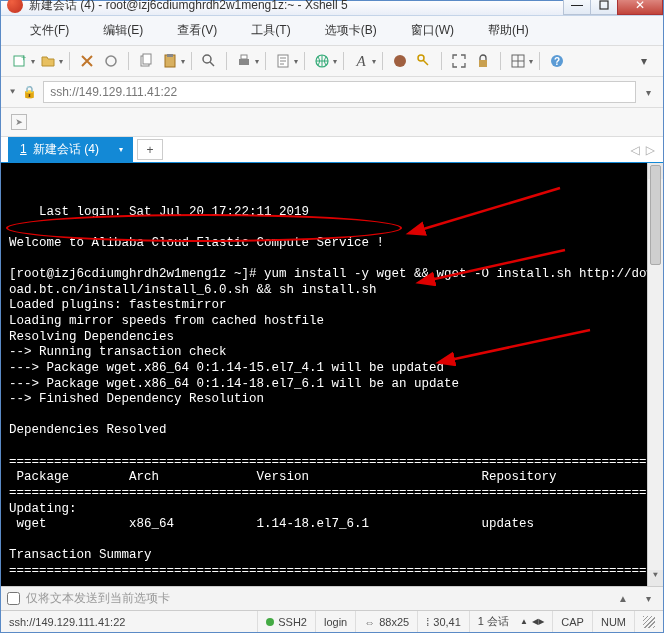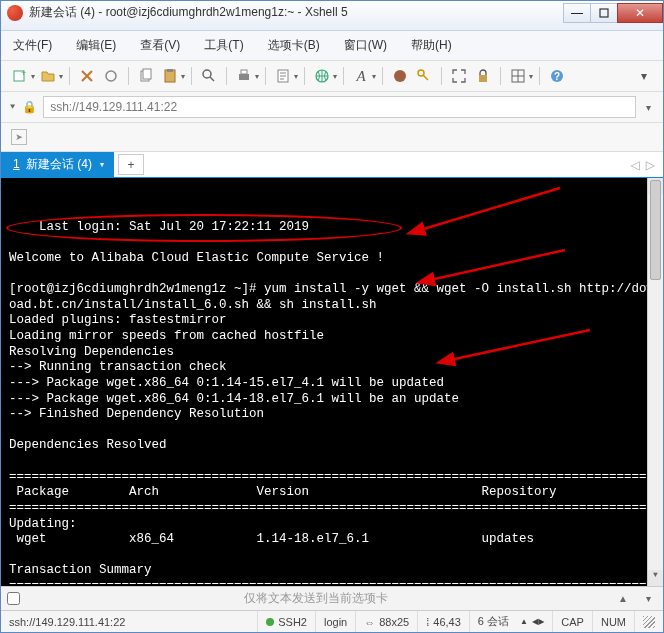--- a/index.html
+++ b/index.html
@@ -1,59 +1,59 @@
 <!DOCTYPE html>
 <html><head>
 <meta charset="utf-8">
 <style>
   * { margin: 0; padding: 0; box-sizing: border-box; }
   body { font-family: "Microsoft YaHei", Tahoma, sans-serif; font-size: 12px; background: #e8e8e8; width: 664px; height: 633px; overflow: hidden; position: relative; }
   
   .window { border: 1px solid #5a8ac6; background: #fff; width: 100%; height: 100%; display: flex; flex-direction: column; }
   
-  .titlebar { background: linear-gradient(#fdfdfe, #e9eef7); height: 30px; display: flex; align-items: center; padding: 0 0 6px 6px; border-bottom: 1px solid #c4d4e8; }
+  .titlebar { background: linear-gradient(#fdfdfe, #e9eef7); height: 15px; display: flex; align-items: center; padding: 0 0 6px 6px; border-bottom: 1px solid #c4d4e8; }
   .titlebar .icon { width: 16px; height: 16px; margin-right: 6px; background: radial-gradient(circle at 30% 30%, #f06040, #c03020); border-radius: 50%; }
   .titlebar .title { flex: 1; color: #333; }
   .winbtns { display: flex; height: 20px; }
   .winbtn { width: 28px; height: 20px; display: flex; align-items: center; justify-content: center; border: 1px solid #b6c3d6; background: linear-gradient(#fafcfe,#e2eaf5); margin-left: -1px; cursor: pointer; }
   .winbtn.close { width: 46px; background: linear-gradient(#e59790,#c1443a); border-color: #a33; color: #fff; border-top-right-radius: 0; }
   .winbtn svg { width: 10px; height: 10px; }
   
-  .menubar { background: #f5f7fa; padding: 4px 10px; border-bottom: 1px solid #ddd; display: flex; gap: 20px; }
+  .menubar { background: #f5f7fa; padding: 4px 27px; border-bottom: 1px solid #ddd; display: flex; gap: 30px; }
   .menuitem { color: #333; cursor: pointer; padding: 2px 2px; }
   
   .toolbar { background: #f7f7f7; padding: 4px 8px; border-bottom: 1px solid #ddd; display: flex; align-items: center; gap: 2px; }
   .tbtn { width: 22px; height: 22px; display: flex; align-items: center; justify-content: center; cursor: pointer; border-radius: 2px; color: #555; }
   .tsep { width: 1px; height: 18px; background: #ccc; margin: 0 4px; }
   .tdrop { font-size: 8px; color: #666; margin-left: -2px; cursor: pointer; }
   
   .addrbar { background: #f7f7f7; padding: 4px 8px; border-bottom: 1px solid #ddd; display: flex; align-items: center; gap: 6px; }
   .addrbar .lock { color: #8a8; }
   .addrinput { flex: 1; border: 1px solid #ccc; padding: 3px 6px; background: #fff; color: #777; font-family: inherit; font-size: 12px; }
   .addrbar .chev { color: #666; cursor: pointer; font-size: 10px; padding: 0 4px;}
   
   .hintbar { background: #f7f7f7; padding: 6px 10px; border-bottom: 1px solid #ddd; display: flex; align-items: center; gap: 6px; color: #888; }
   .hintbar .hinticon { width: 16px; height: 16px; border: 1px solid #bbb; display: flex; align-items: center; justify-content: center; font-size: 9px; color: #888; }
   
   .tabbar { background: #fff; display: flex; align-items: stretch; border-bottom: 1px solid #1389d6; position: relative; height: 26px;}
-  .tab { background: #1389d6; color: #fff; padding: 5px 10px 5px 12px; display: flex; align-items: center; gap: 8px; cursor: pointer; font-size: 12px; }
+  .tab { background: #1389d6; color: #fff; padding: 5px 10px 5px 12px; display: flex; align-items: center; gap: 20px; cursor: pointer; font-size: 12px; margin-left: 7px; }
   .tab .tnum { text-decoration: underline; margin-right: 3px;}
   .tab .tdrop2 { font-size: 8px; }
   .addtab { border: 1px solid #ccc; width: 26px; display: flex; align-items: center; justify-content: center; margin-left: 4px; margin-top:2px; margin-bottom:2px; cursor: pointer; color: #555; background:#fff;}
   .tabbar .navarrows { margin-left: auto; display: flex; align-items: center; padding-right: 8px; gap: 6px; color: #aaa; }
   
   .terminal { flex: 1; background: #000; color: #fff; font-family: "Courier New", monospace; font-size: 12.5px; padding: 26px 8px 8px 8px; white-space: pre; overflow: hidden; position: relative; line-height: 1.25; }
   .terminal .scroll { position: absolute; right: 0; top: 0; bottom: 0; width: 16px; background: #f0f0f0; border-left: 1px solid #ccc;}
   .terminal .scroll .thumb { position: absolute; left: 2px; right: 2px; top: 2px; height: 100px; background: #cfcfcf; border: 1px solid #aaa; border-radius: 2px;}
   .terminal .scroll .arr { position: absolute; left:0; right:0; height:16px; text-align:center; font-size:8px; color:#666; background:#e8e8e8;}
   .terminal .scroll .arr.up{top:0;} .terminal .scroll .arr.dn{bottom:0;}
   
   .sendbar { background: #f3f3f3; border-top: 1px solid #ccc; display: flex; align-items: center; padding: 2px 6px; gap: 6px; height: 24px;}
   .sendbar .chk { width: 13px; height: 13px; }
-  .sendbar .sendtxt { color: #999; flex: 1; text-align: center; }
+  .sendbar .sendtxt { color: #999; flex: 1; }
   .sendbar .sendbtn { color: #666; padding: 0 6px; cursor: pointer; font-size: 10px;}
   
   .statusbar { background: #f5f5f5; border-top: 1px solid #ccc; display: flex; align-items: center; height: 22px; font-size: 11px; color: #444; }
   .statusbar .cell { padding: 0 8px; border-right: 1px solid #ddd; height: 100%; display: flex; align-items: center; gap: 4px; }
   .statusbar .cell.grow { flex: 1; }
   .statusbar .cell .dot { width: 8px; height: 8px; background: #4a4; border-radius: 50%; }
   .statusbar .cell.last { border-right: none; }
   .statusbar .cell .resize { width: 12px; height: 12px; background: repeating-linear-gradient(135deg,#999,#999 1px,transparent 1px,transparent 3px);}
   .ellipse { position: absolute; border: 2px solid #d00; border-radius: 50%; pointer-events: none; }
   .arrow-svg { position: absolute; top: 0; left: 0; pointer-events: none; }
@@ -279,23 +279,23 @@
         <span class="dot"></span>
         <span>SSH2</span>
       </div>
     <div class="cell">login</div>
     <div class="cell">
         <span>⇔</span> 
         <span>88x25</span>
       </div>
     <div class="cell">
         <span>⁞</span> 
-        <span>46,43</span>
-      </div>
-    <div class="cell"><span>6 会话</span> &nbsp; <span style="font-size:8px">▲</span> <span style="font-size:8px">◀▶</span></div>
+        <span>30,41</span>
+      </div>
+    <div class="cell"><span>1 会话</span> &nbsp; <span style="font-size:8px">▲</span> <span style="font-size:8px">◀▶</span></div>
     <div class="cell">CAP</div>
     <div class="cell">NUM</div>
     <div class="cell last">
         <div class="resize"></div>
       </div>
   </div>
 </div>
 
 <div class="ellipse" style="left:6px; top:214px; width:396px; height:28px;"></div>
 <svg class="arrow-svg" width="664" height="633">

